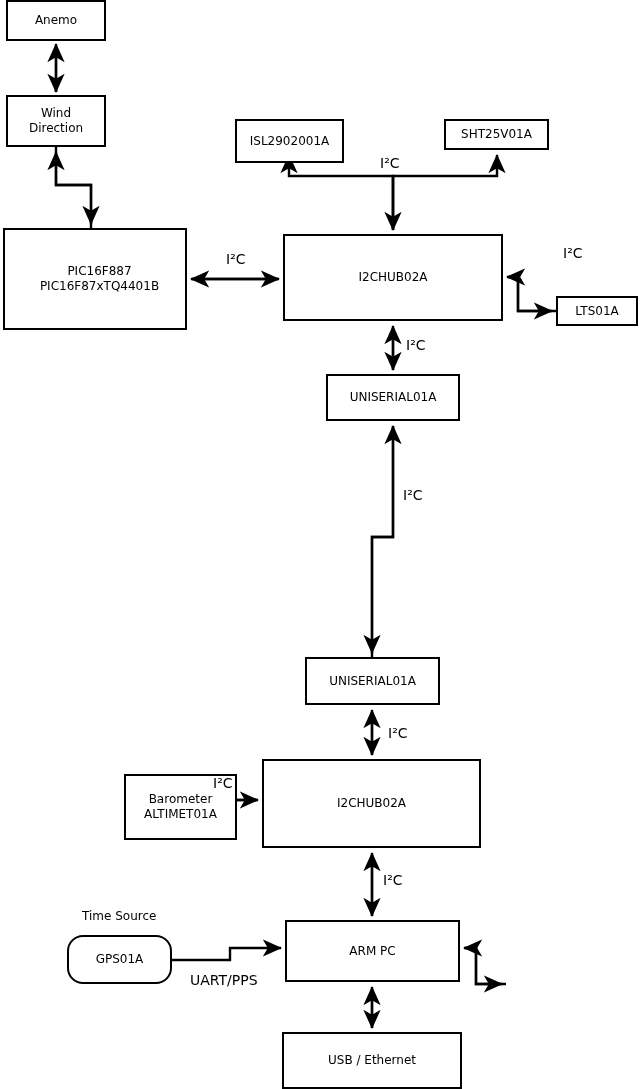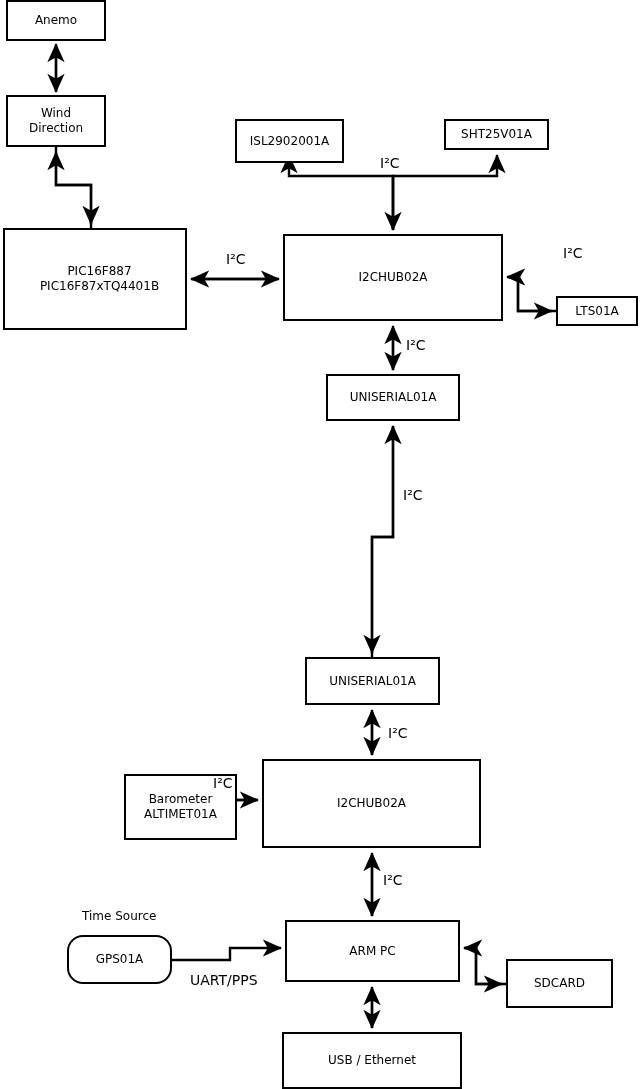--- a/index.html
+++ b/index.html
@@ -114,23 +114,20 @@
   </div>
 
   <div class="node" style="left:67px;top:935px;width:105px;height:49px;border-radius:16px;">
     <span>GPS01A</span>
   </div>
 
   <div class="node" style="left:285px;top:920px;width:175px;height:62px;">
     <span>ARM PC</span>
   </div>
 
-  <div class="node" style="left:506px;top:959px;width:107px;height:49px;">
-    <span>SDCARD</span>
-  </div>
 
   <div class="node" style="left:282px;top:1032px;width:180px;height:57px;">
     <span>USB / Ethernet</span>
   </div>
 
   <div class="edge-label" style="left:380px;top:155px;">I²C</div>
   <div class="edge-label" style="left:226px;top:251px;">I²C</div>
   <div class="edge-label" style="left:563px;top:245px;">I²C</div>
   <div class="edge-label" style="left:406px;top:337px;">I²C</div>
   <div class="edge-label" style="left:403px;top:487px;">I²C</div>

